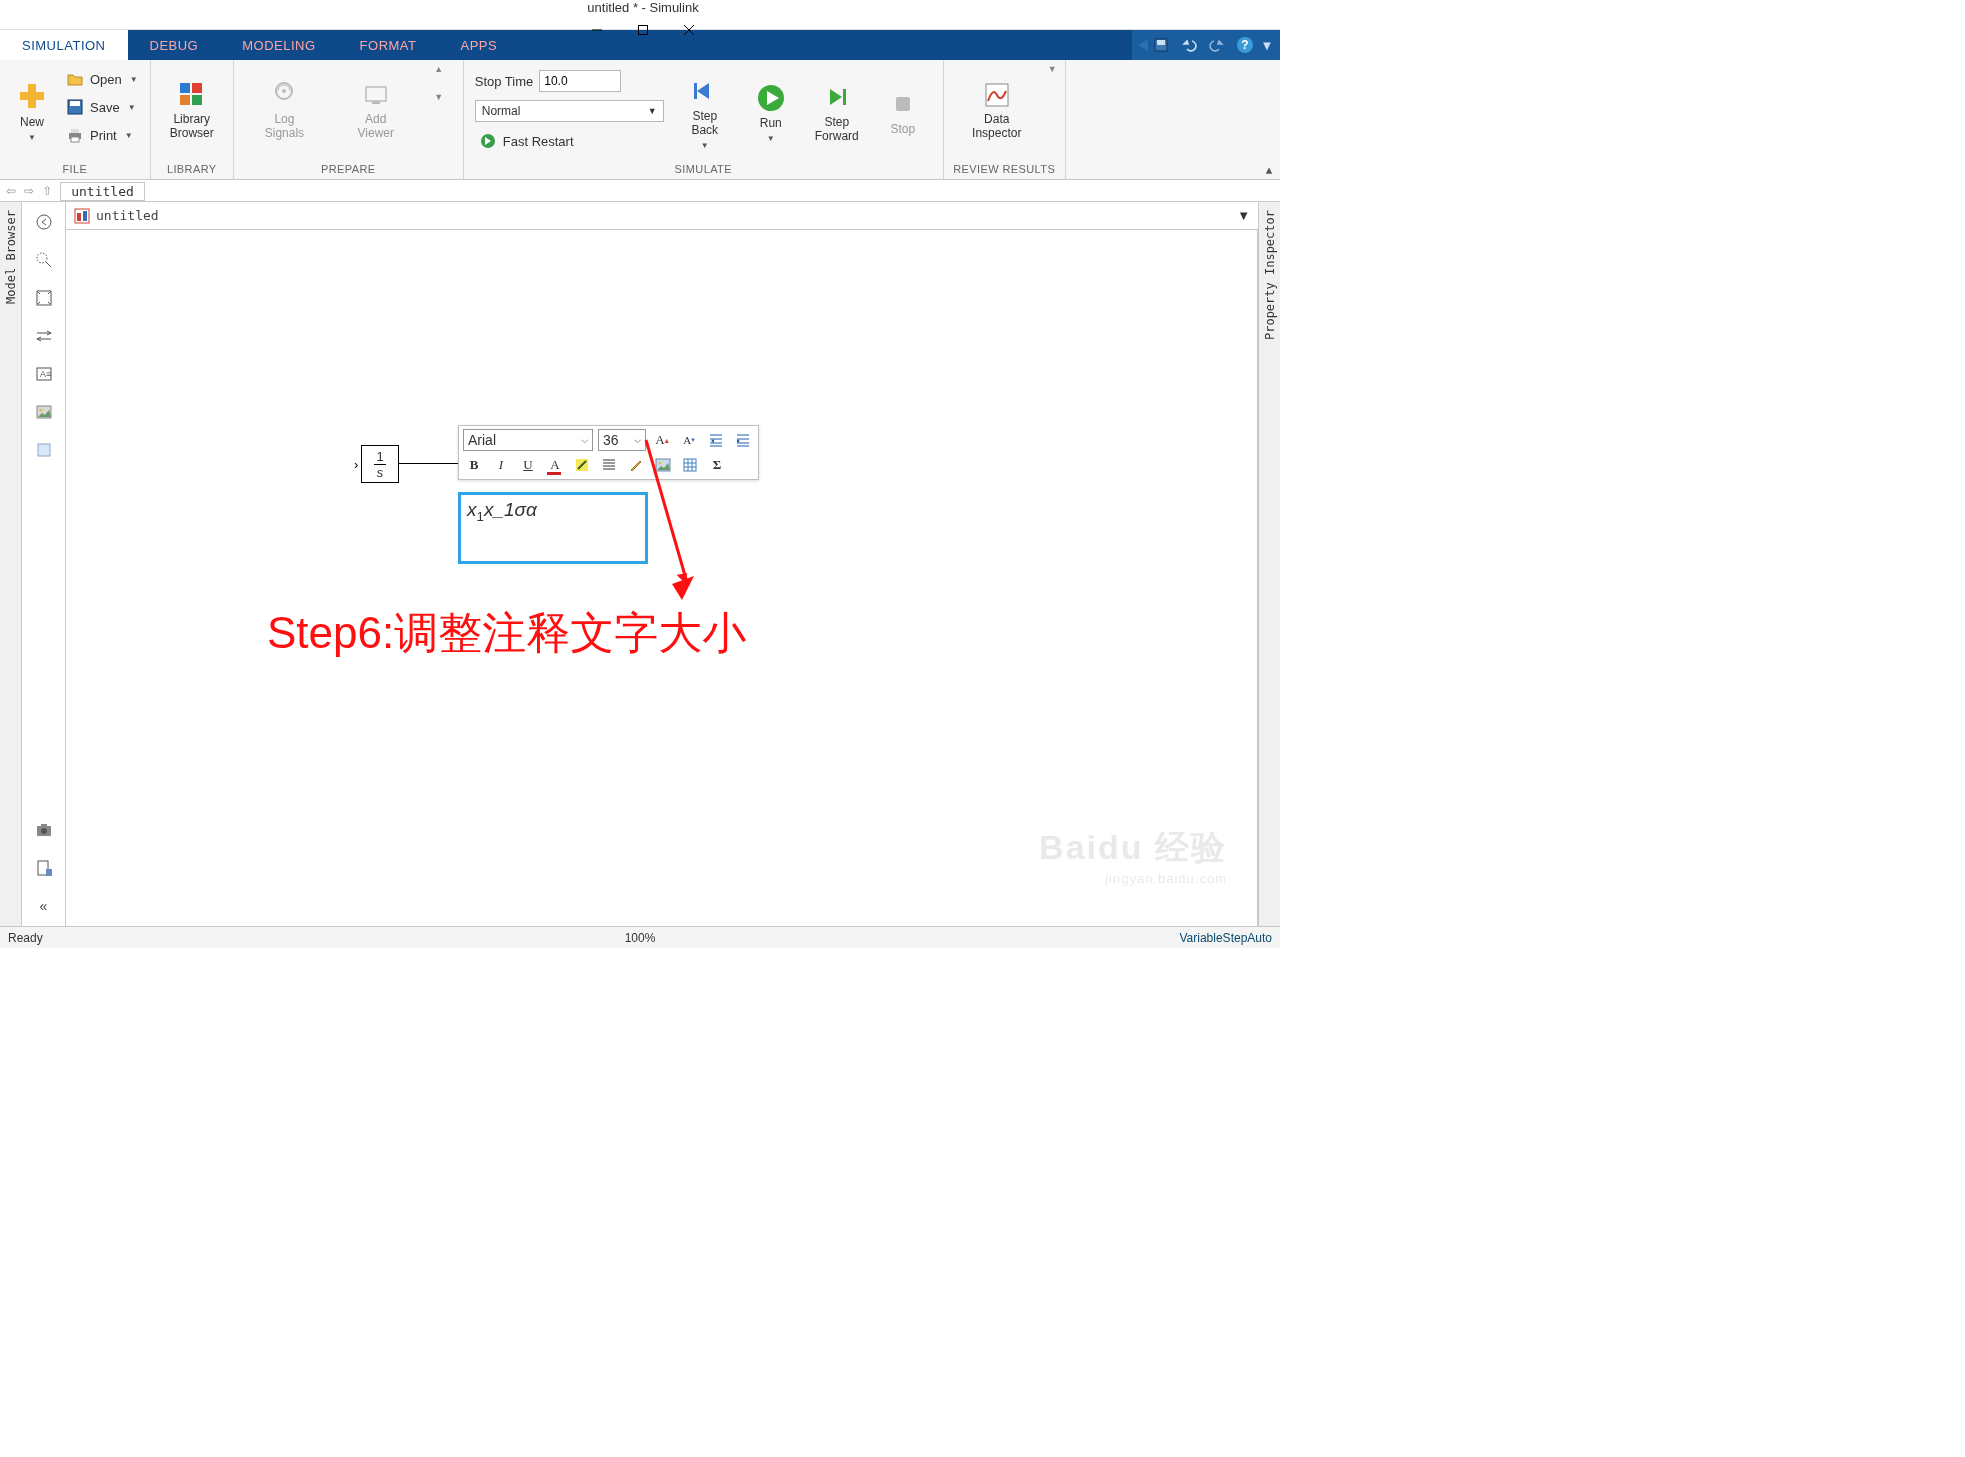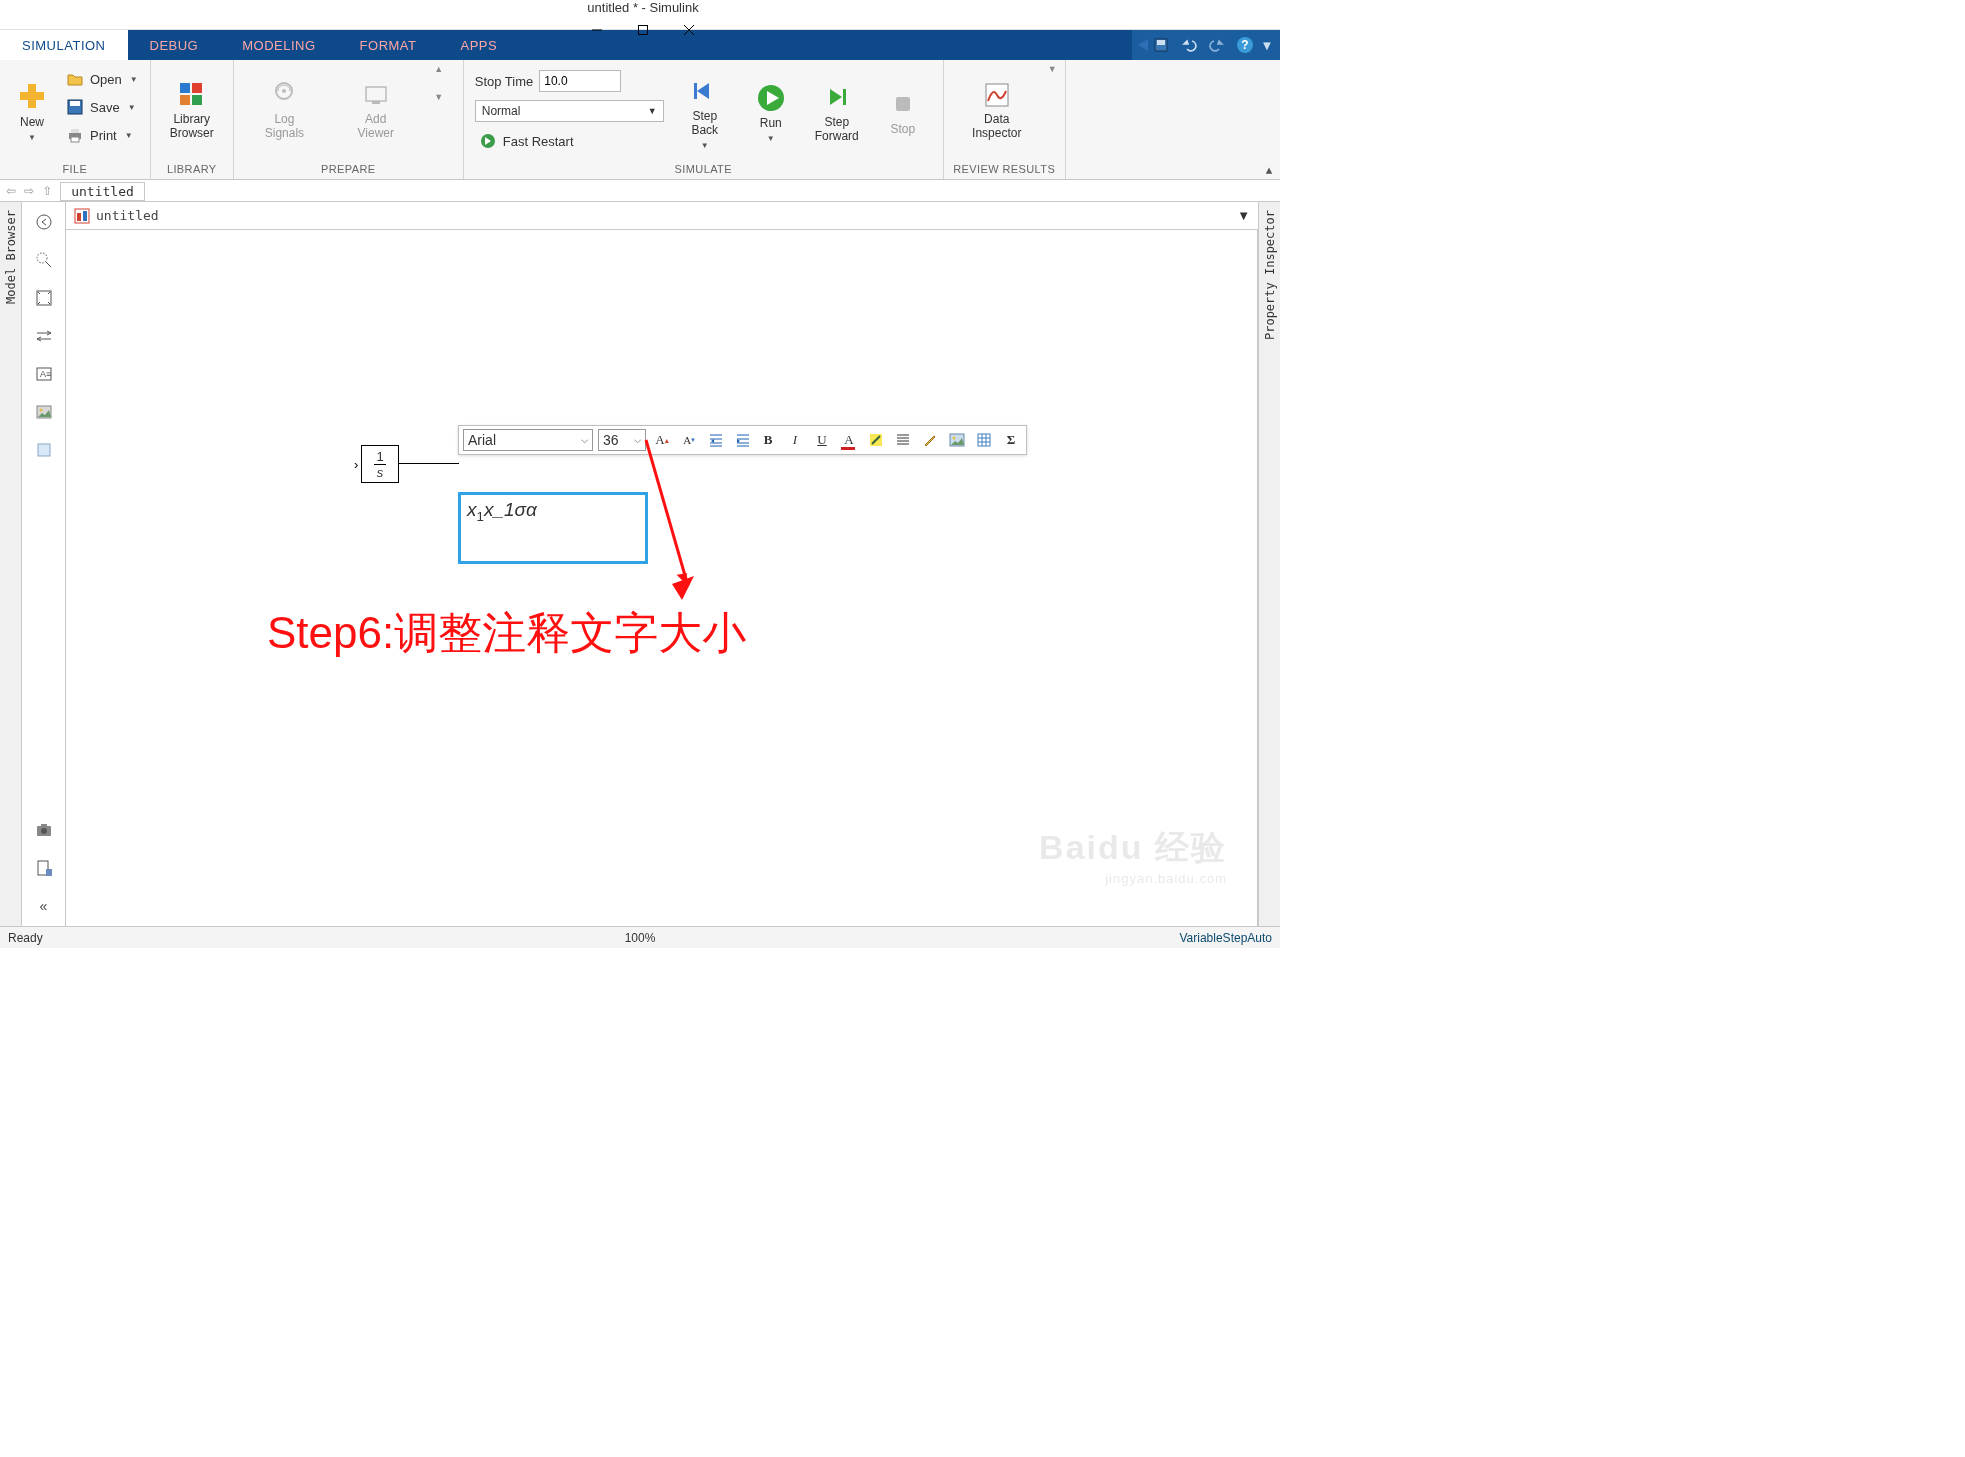--- a/index.html
+++ b/index.html
@@ -61,21 +61,21 @@
 .statusbar .scenter { position:absolute; left:50%; transform:translateX(-50%); }
 .statusbar .sright { margin-left:auto; color:#0c4a6e; }
 
 
 .intblock { position:absolute; left:295px; top:215px; width:38px; height:38px; border:1px solid #000; background:#fff; display:flex; align-items:center; justify-content:center; }
 .intblock .frac { display:flex; flex-direction:column; align-items:center; font-family:"Times New Roman",serif; font-size:13px; }
 .intblock .frac .bar { width:12px; border-top:1px solid #000; }
 .intblock .portin { position:absolute; left:-8px; top:50%; transform:translateY(-50%); font-size:13px; color:#000; }
 .wire { position:absolute; left:333px; top:233px; width:60px; border-top:1px solid #000; }
 
-.fmt-toolbar { position:absolute; left:392px; top:195px; background:#fff; border:1px solid #bfbfbf; padding:3px 4px; display:flex; flex-direction:row; gap:3px; box-shadow:0 1px 3px rgba(0,0,0,.15); }
+.fmt-toolbar { position:absolute; left:392px; top:195px; background:#fff; border:1px solid #bfbfbf; padding:3px 4px; display:flex; flex-direction:column; gap:3px; box-shadow:0 1px 3px rgba(0,0,0,.15); }
 .fmt-row { display:flex; align-items:center; gap:5px; }
 .fsel { height:22px; border:1px solid #999; background:#fff; padding:0 4px; font-family:Consolas,monospace; font-size:14px; display:flex; align-items:center; justify-content:space-between; }
 .fsel.font { width:130px; }
 .fsel.size { width:48px; }
 .tbtn { width:22px; height:22px; display:flex; align-items:center; justify-content:center; font-size:13px; }
 
 .annotation { position:absolute; left:392px; top:262px; width:190px; height:72px; border:3px solid #2ea3e6; background:#fff; padding:4px 6px; font-family:"Times New Roman",serif; font-size:19px; font-style:italic; }
 .annotation sub { font-size:.7em; font-style:normal; }
 
 .arrow { position:absolute; left:576px; top:206px; width:60px; height:170px; pointer-events:none; }

